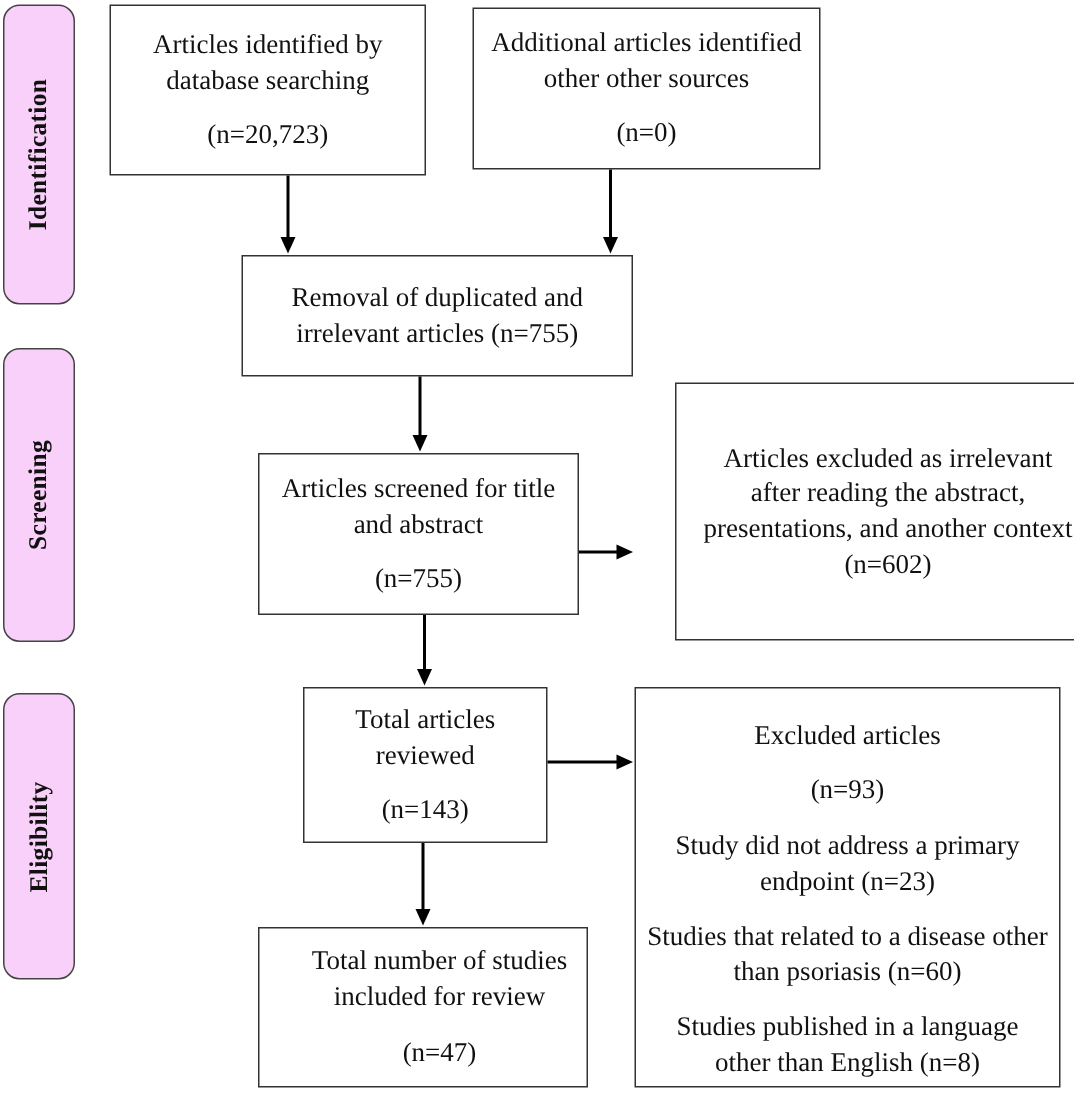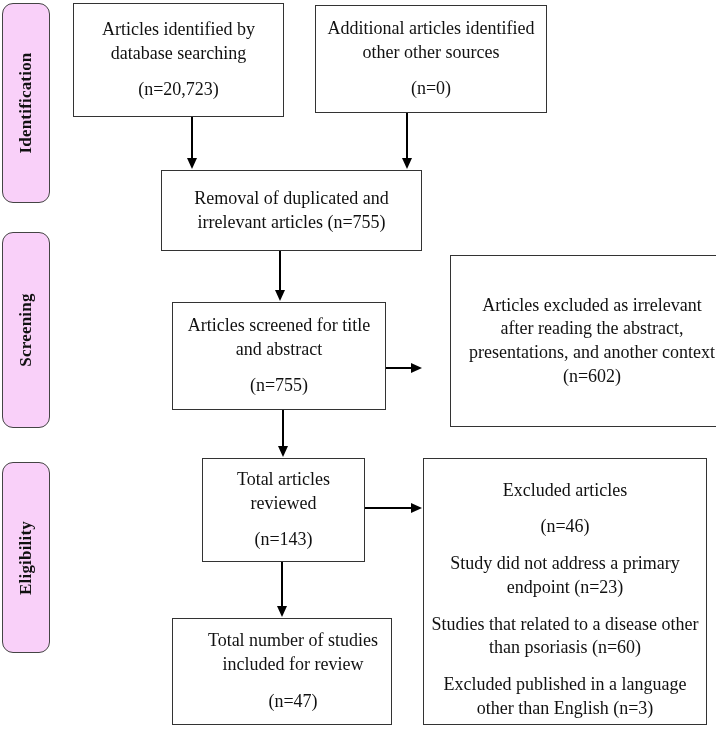--- a/index.html
+++ b/index.html
@@ -143,32 +143,32 @@
   <div class="box" style="left:202px; top:458px; width:163px; height:104px;">
     <div>
       <span class="line">Total articles</span>
       <span class="line">reviewed</span>
     </div>
     <div class="count">(n=143)</div>
   </div>
 
   <div class="box" style="left:423px; top:458px; width:284px; height:267px;">
     <div class="para">Excluded articles</div>
-    <div class="para">(n=46)</div>
+    <div class="para">(n=93)</div>
     <div class="para">
       <span class="line">Study did not address a primary</span>
       <span class="line">endpoint (n=23)</span>
     </div>
     <div class="para">
       <span class="line">Studies that related to a disease other</span>
       <span class="line">than psoriasis (n=60)</span>
     </div>
     <div class="para">
-      <span class="line">Excluded published in a language</span>
-      <span class="line">other than English (n=3)</span>
+      <span class="line">Studies published in a language</span>
+      <span class="line">other than English (n=8)</span>
     </div>
   </div>
 
   <div class="box" style="left:172px; top:618px; width:220px; height:107px;padding-left:28px;">
     <div>
       <span class="line">Total number of studies</span>
       <span class="line">included for review</span>
     </div>
     <div class="count">(n=47)</div>
   </div>

